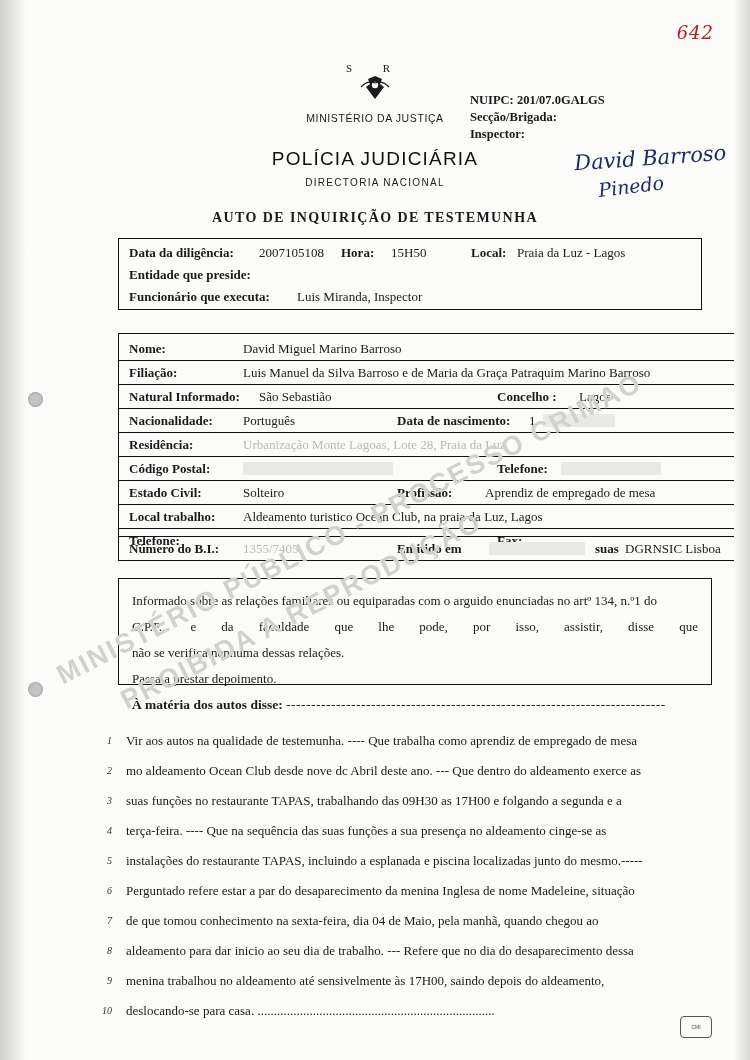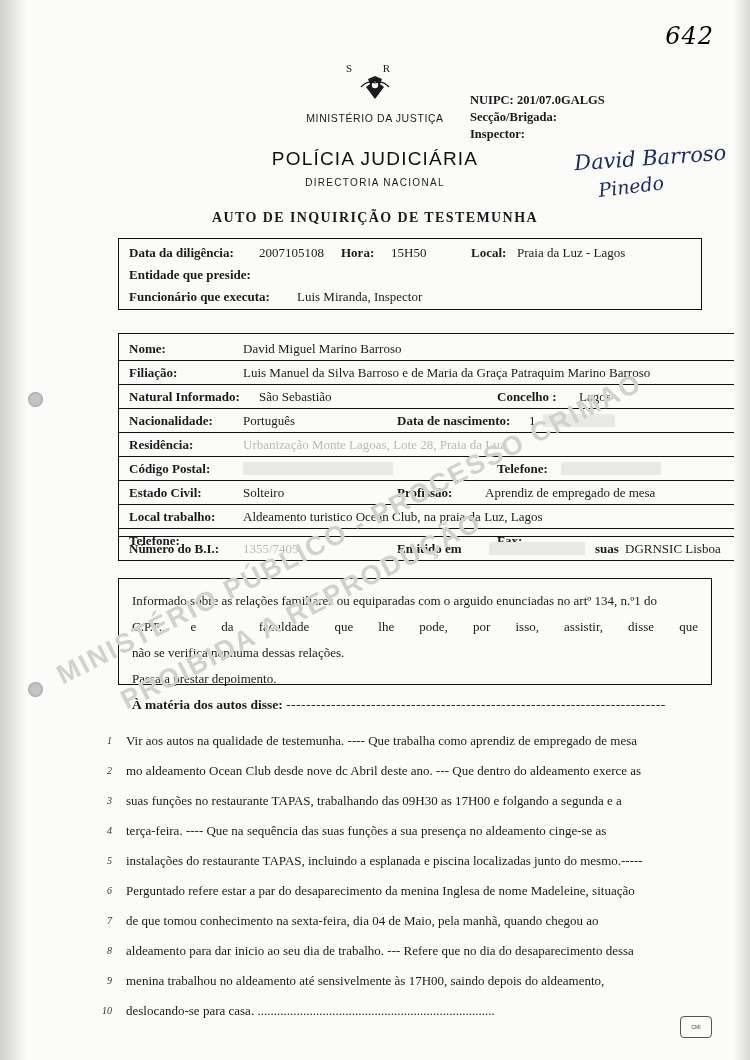--- a/index.html
+++ b/index.html
@@ -39,22 +39,22 @@
     font-style: italic;
     color: #1c2a66;
   }
 
   .pagenum {
     position: absolute;
     right: 36px;
     top: 22px;
     font-family: "DejaVu Serif", serif;
     font-style: italic;
-    font-size: 24px;
-    color: #000000;
+    font-size: 18px;
+    color: #b91c1c;
     letter-spacing: 1px;
   }
 
   
   .punch {
     position: absolute;
     left: 28px;
     width: 15px;
     height: 15px;
     border-radius: 50%;

